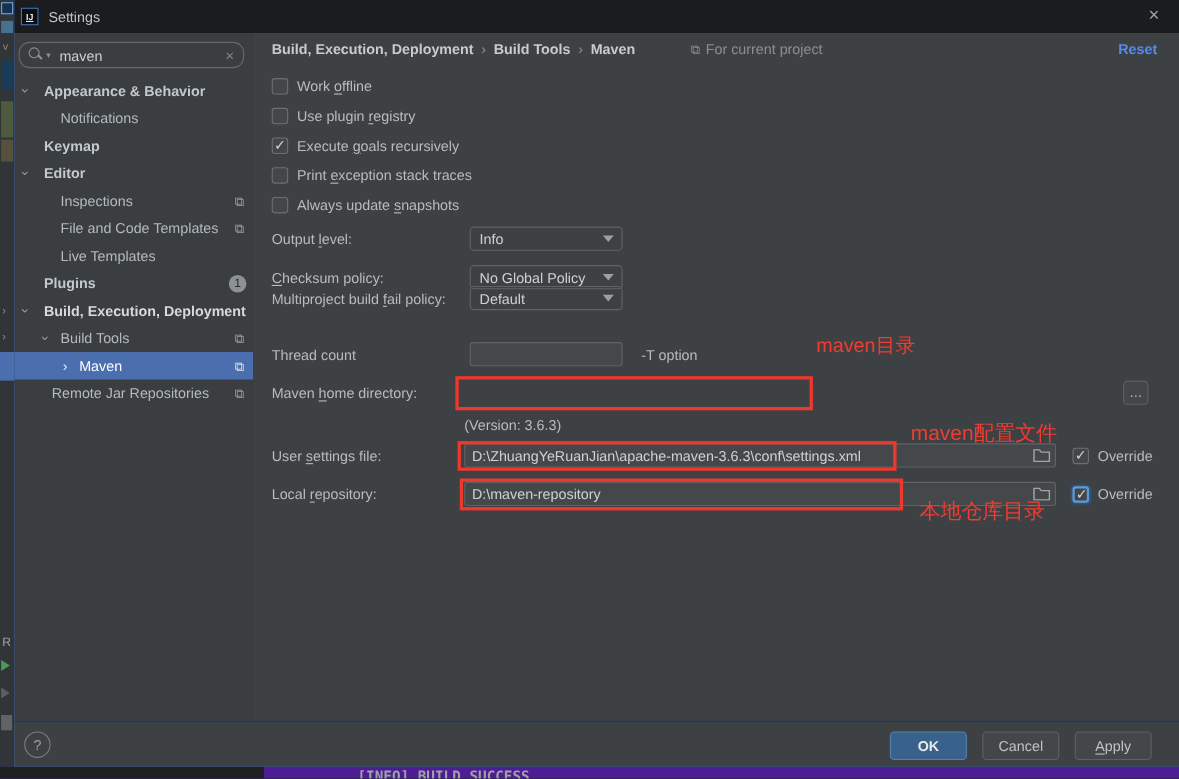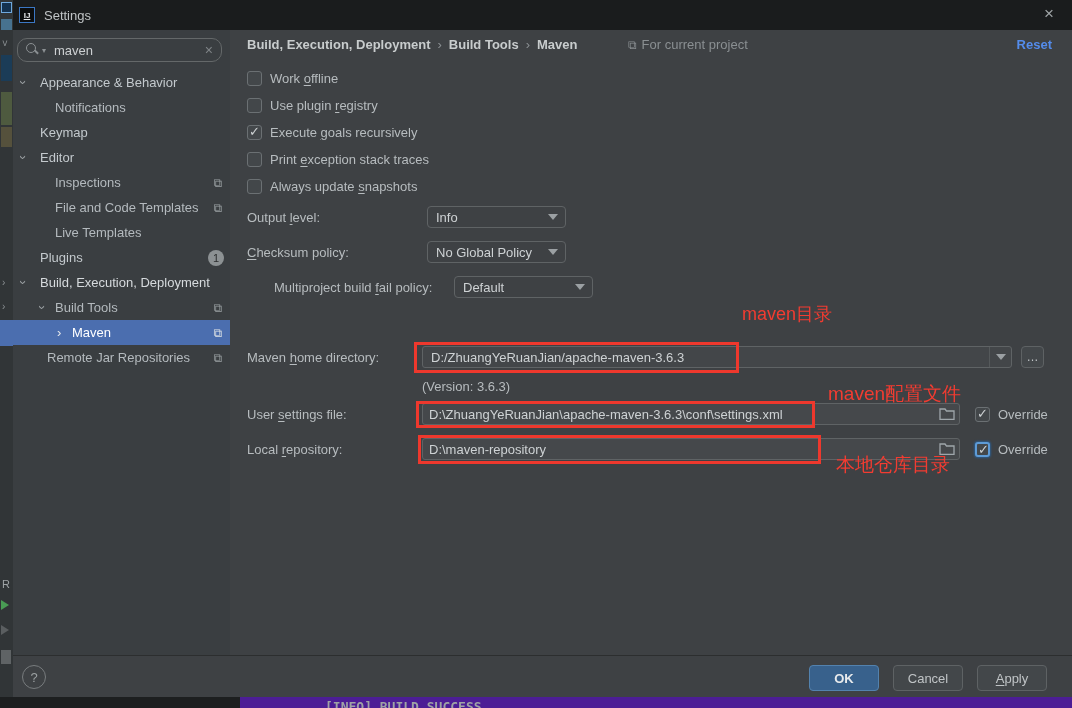--- a/index.html
+++ b/index.html
@@ -28,21 +28,21 @@
   .searchbox { position:absolute; left:4px; top:8px; width:205px; height:24px; border:1px solid #646869; border-radius:10px; display:flex; align-items:center; padding:0 8px; }
   .mag { position:relative; width:14px; height:14px; flex:0 0 14px; }
   .mag::before { content:""; position:absolute; left:0; top:0; width:8px; height:8px; border:1.5px solid #8b9093; border-radius:50%; }
   .mag::after { content:""; position:absolute; left:8px; top:8px; width:5px; height:1.5px; background:#8b9093; transform:rotate(45deg); }
   .mag-caret { color:#8b9093; font-size:8px; margin-left:2px; }
   .search-input { flex:1; background:transparent; border:none; outline:none; color:#cdd0d2; font-family:inherit; font-size:13px; margin-left:8px; min-width:0; }
   .search-clear { color:#7f8487; font-size:14px; }
 
   .tree { position:absolute; left:0; top:40px; width:217px; }
   .trow { position:absolute; width:217px; height:25px; display:flex; align-items:center; color:#b4babe; }
-  .trow.bold span.tlabel { font-weight:normal; color:#c3c9cd;text-align:right; }
+  .trow.bold span.tlabel { font-weight:bold; color:#c3c9cd;text-align:right; }
   .trow.selected { background:#4b6eaf; color:#fff; }
   .trow.selected .tlabel { color:#fff; }
   .tlabel { position:absolute; white-space:nowrap; }
   .chev { position:absolute; color:#9ba0a3; font-size:13px; line-height:1; }
   .chev.down { transform:rotate(90deg); }
   .trow.selected .chev { color:#e8eaec; }
   .copy-ic { position:absolute; right:8px; color:#9aa0a3; font-size:12px; }
   .badge { position:absolute; right:6px; width:16px; height:16px; border-radius:50%; background:#8c9193; color:#2b2d2e; font-size:11px; display:flex; align-items:center; justify-content:center; }
 
   
@@ -220,36 +220,35 @@
             <span class="dd-arrow"></span>
           </div>
         </div>
         <div class="form-row" style="top:211px; width:700px;">
           <span class="flabel"><span></span><span class="u">C</span><span>hecksum policy:</span></span>
           <div class="dropdown">
             <span>No Global Policy</span>
             <span class="dd-arrow"></span>
           </div>
         </div>
-        <div class="form-row" style="top:246px; width:700px;margin-left:27px;">
+        <div class="form-row" style="top:230px; width:700px;">
           <span class="flabel"><span>Multiproject build </span><span class="u">f</span><span>ail policy:</span></span>
           <div class="dropdown">
             <span>Default</span>
             <span class="dd-arrow"></span>
           </div>
         </div>
+        <div class="form-row" style="top:281px; width:700px;">
+          <span class="flabel">Thread count</span>
+          <input class="tfield" style="position: absolute; left: 180px; width: 139px;" value="">
+          <span class="suffix">-T option</span>
+        </div>
 
         <div class="form-row" style="top:316px; width:820px;">
           <span class="flabel"><span>Maven </span><span class="u">h</span><span>ome directory:</span></span>
-          <div class="combo">
-            <span>D:/ZhuangYeRuanJian/apache-maven-3.6.3</span>
-            <span class="combo-arrow-zone">
-                <i></i>
-              </span>
-          </div>
           <div class="more-btn">…</div>
         </div>
         <div class="note" style="left:192px; top:349px;">(Version: 3.6.3)</div>
 
         <div class="form-row" style="top:373px; width:820px;">
           <span class="flabel"><span>User </span><span class="u">s</span><span>ettings file:</span></span>
           <div class="pathwrap">
             <input class="tfield" value="D:\ZhuangYeRuanJian\apache-maven-3.6.3\conf\settings.xml" style="">
             <svg class="folder-ic" viewBox="0 0 16 13">
                 <path d="M1 2 h5 l1.5 2 H15 v8.5 H1 Z" fill="none" stroke="#9fa6ab" stroke-width="1.3"></path>

